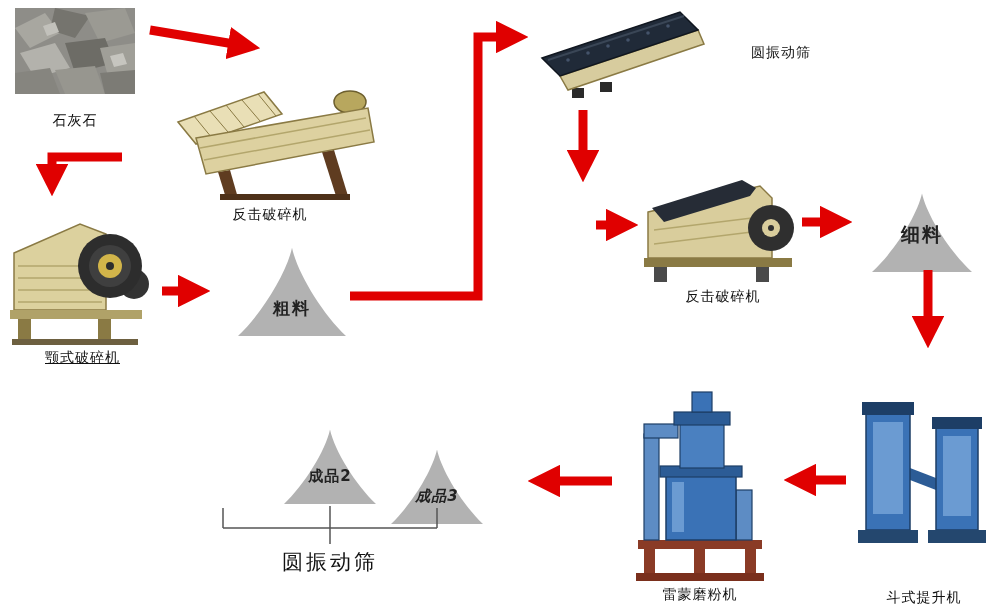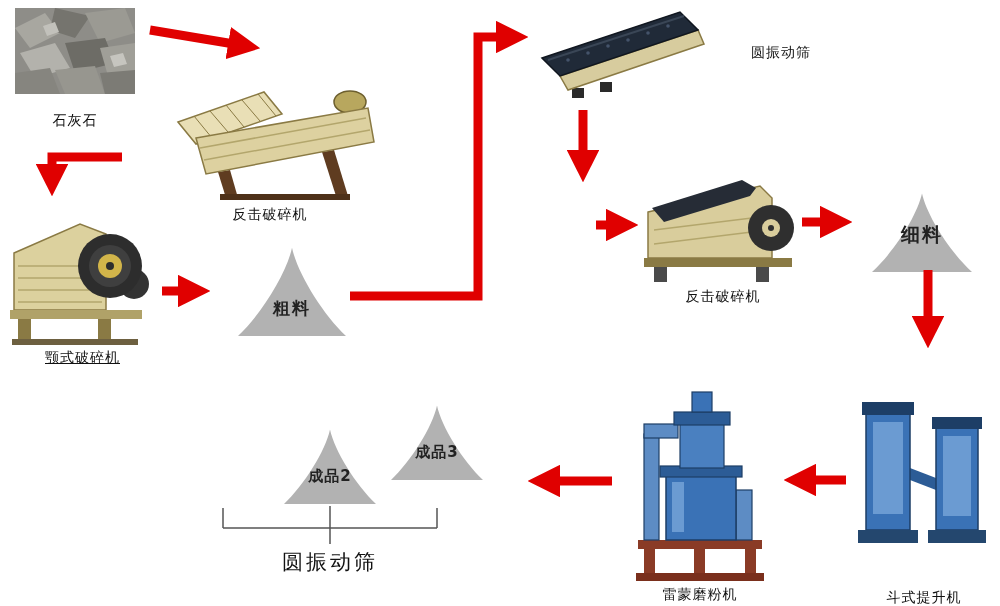--- a/index.html
+++ b/index.html
@@ -168,21 +168,21 @@
     </svg>
   </div>
   <div class="label" style="left:620px; top:586px; width:160px;">雷蒙磨粉机</div>
 
   <div class="cone" style="left:284px; top:428px; width:92px; height:76px;">
     <svg viewBox="0 0 100 100" preserveAspectRatio="none">
       <path d="M50,2 C55,30 78,75 100,100 L0,100 C22,75 45,30 50,2 Z" fill="#b2b2b2"></path>
     </svg>
     <div class="cone-label" style="bottom:18px; font-size:15px; letter-spacing:1px;">成品2</div>
   </div>
-  <div class="cone" style="left:391px; top:404px; width:92px; height:76px;">
+  <div class="cone" style="left:391px; top:448px; width:92px; height:76px;font-style:italic;">
     <svg viewBox="0 0 100 100" preserveAspectRatio="none">
       <path d="M50,2 C55,30 78,75 100,100 L0,100 C22,75 45,30 50,2 Z" fill="#b2b2b2"></path>
     </svg>
     <div class="cone-label" style="bottom:18px; font-size:15px; letter-spacing:1px;">成品3</div>
   </div>
 
   <div class="final-label" style="left:230px; top:548px; width:200px;">圆振动筛</div>
 
   <svg class="arrows" width="1000" height="606">
     <defs>

